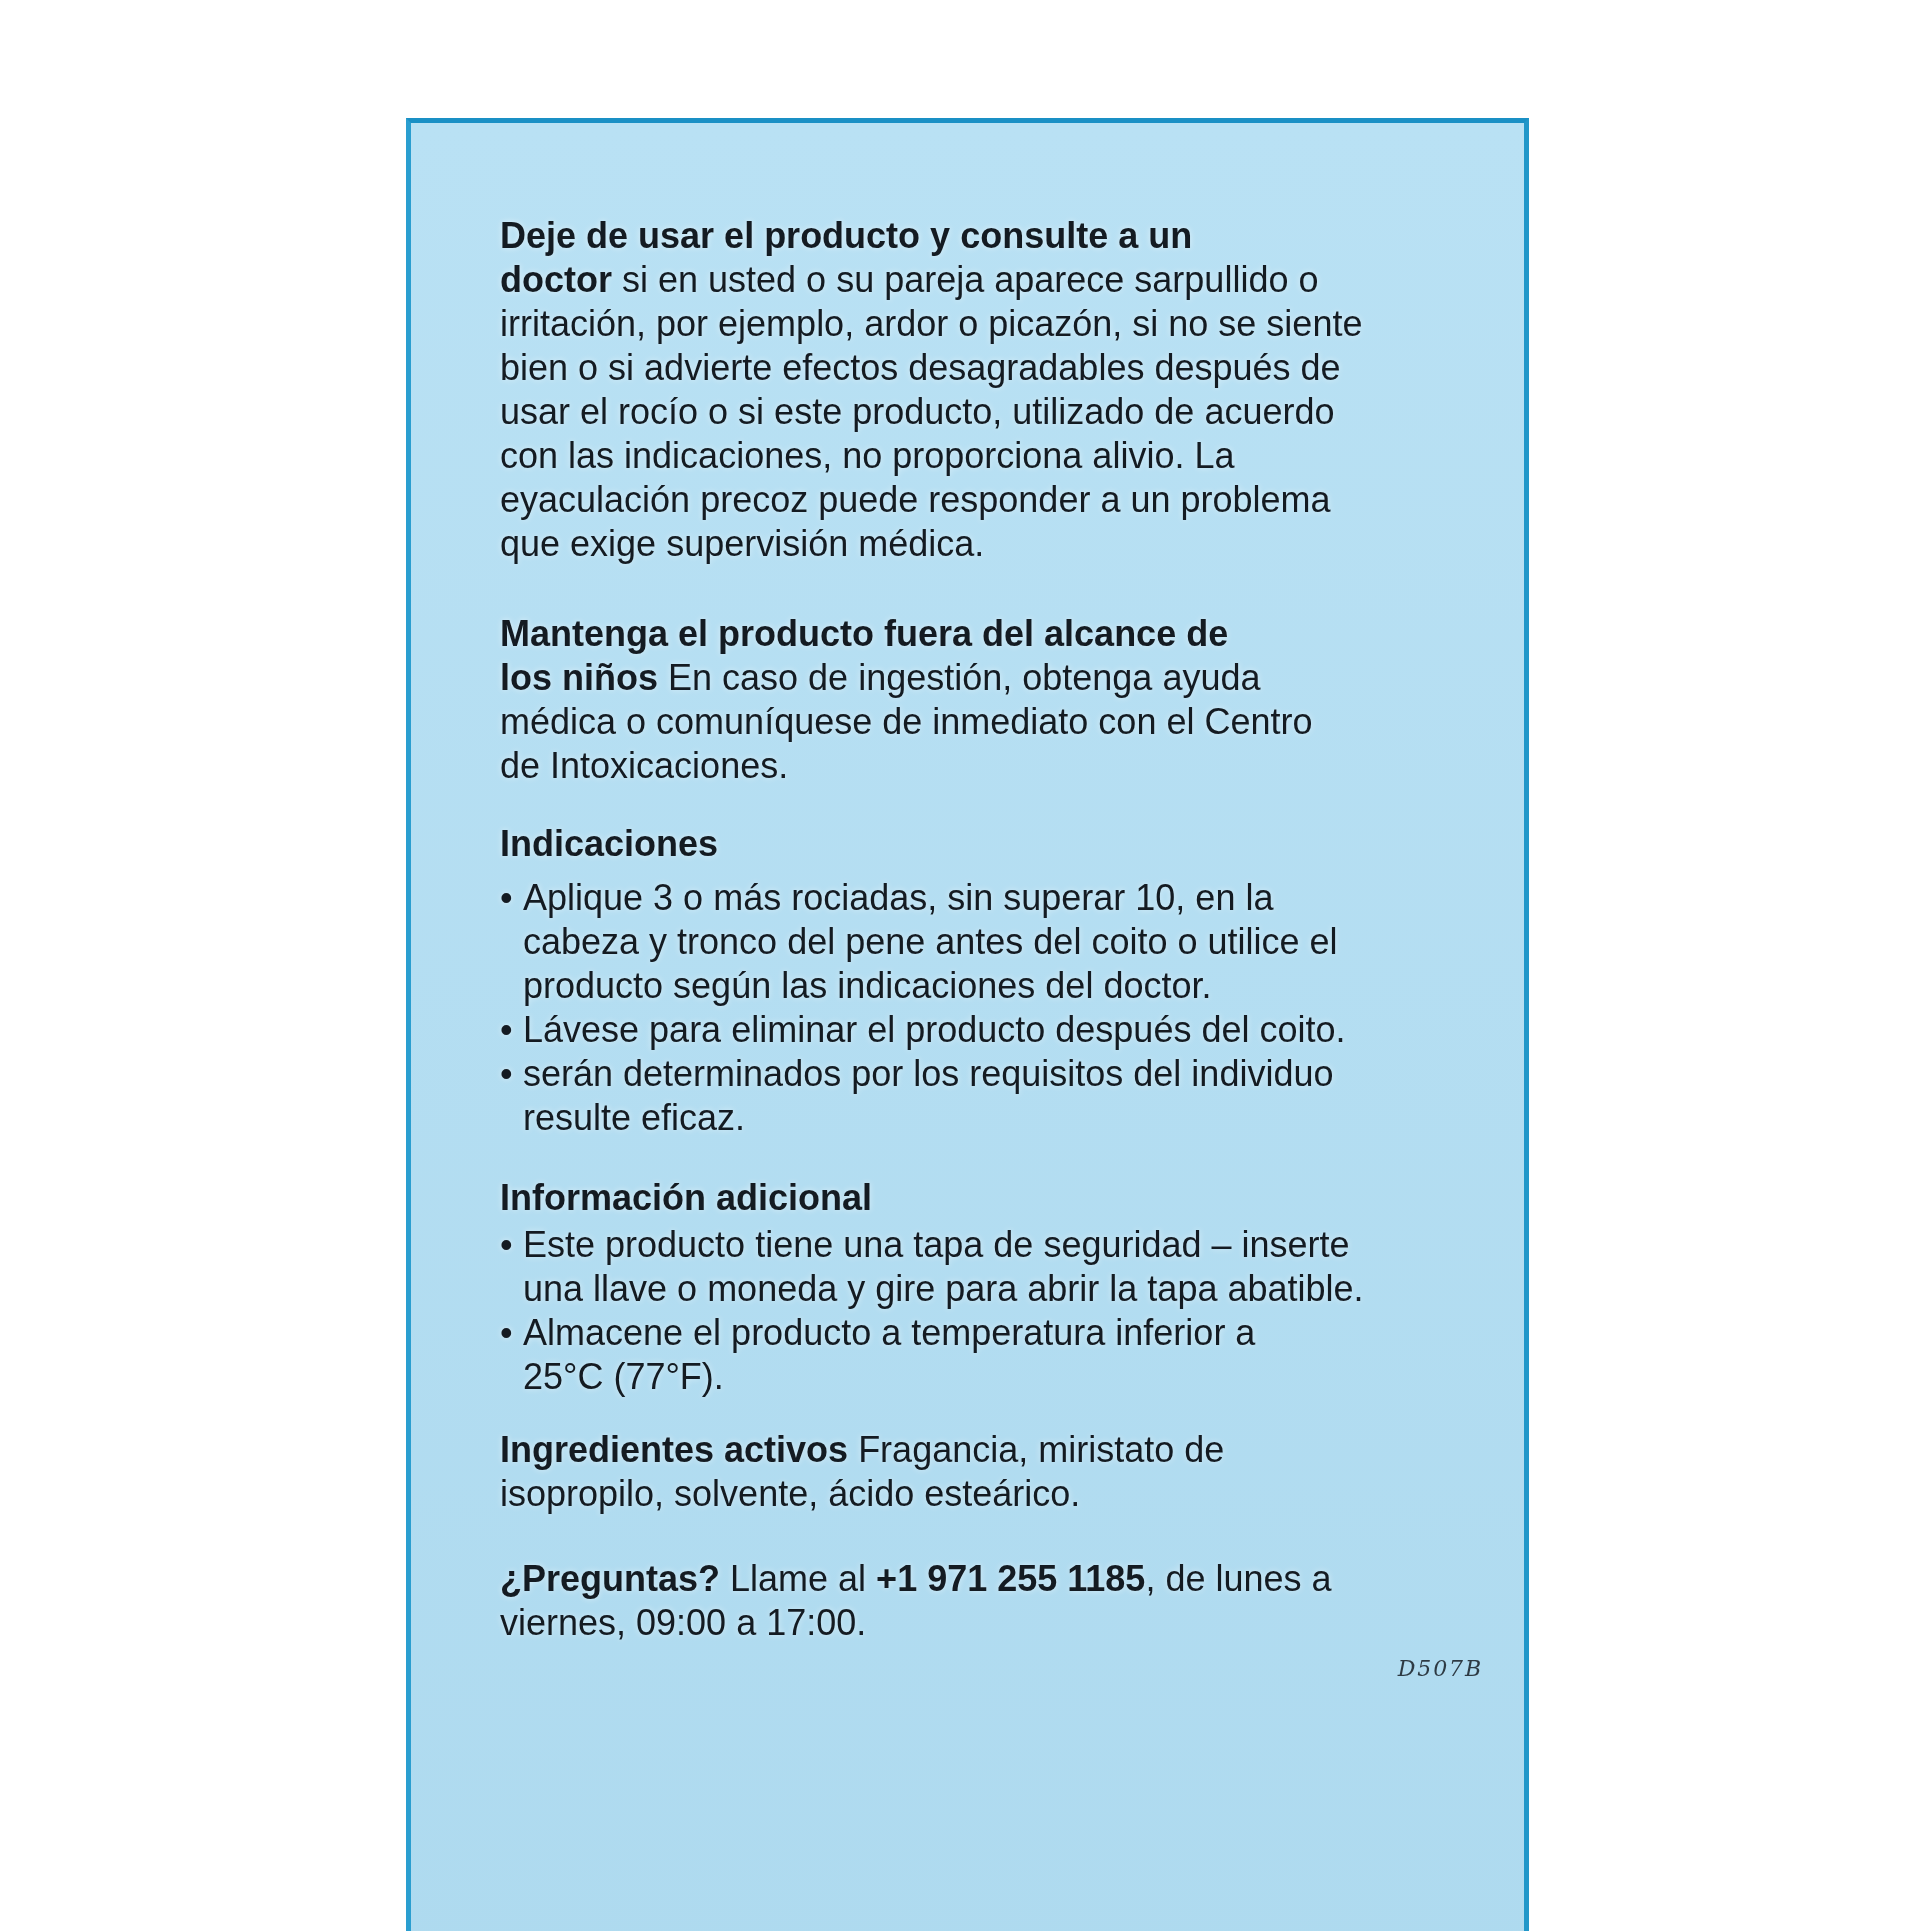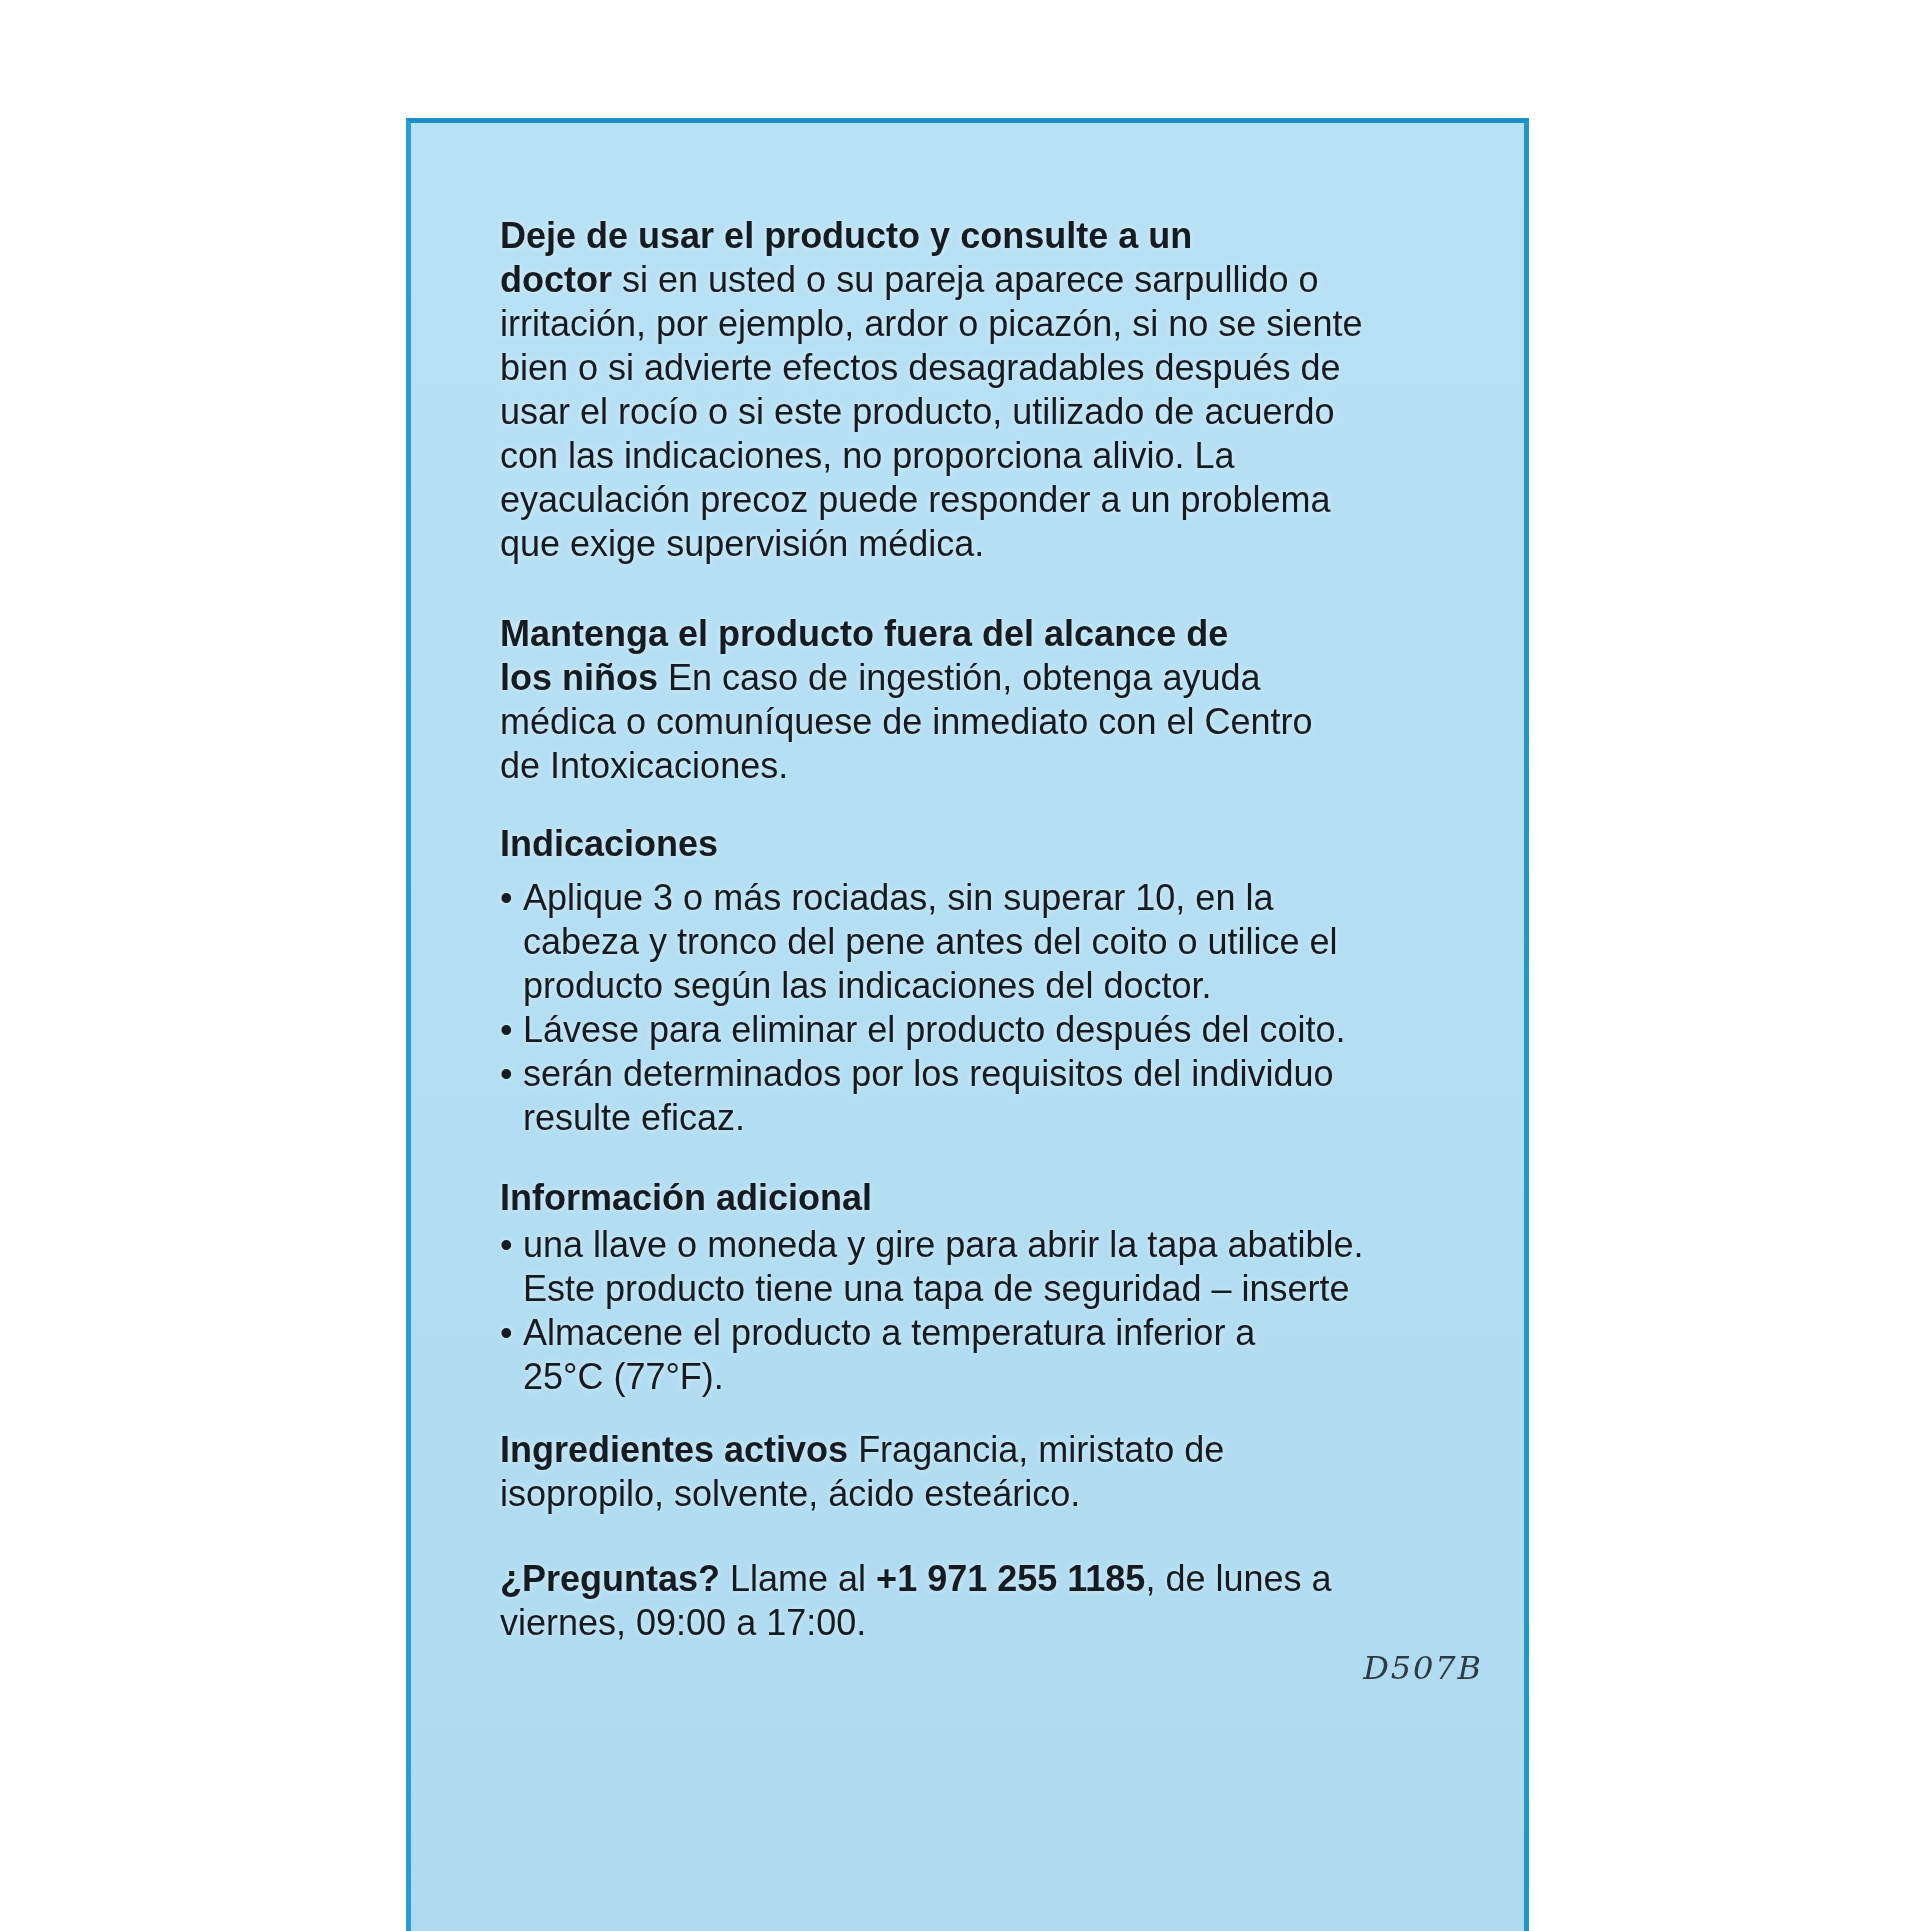--- a/index.html
+++ b/index.html
@@ -44,21 +44,21 @@
   .sec-ingredients{margin-top:29px;}
   .sec-questions{margin-top:41px;}
   .bullet-list{margin-top:9.7px;}
   .bullet-list.tight{margin-top:2.9px;}
   .bullet-item{display:flex;align-items:flex-start;}
   .dot{flex:0 0 23px;width:23px;}
   .bullet-lines{flex:1 1 auto;min-width:0;}
   .batch-code{
     margin-top:9.7px;text-align:right;
     font-family:"DejaVu Serif",serif;font-style:italic;
-    font-size:32px;line-height:29px;letter-spacing:1.9px;
+    font-size:22px;line-height:29px;letter-spacing:1.9px;
     color:#1c242c;opacity:.88;text-shadow:none;
   }
 </style>
 </head>
 <body>
 
 <div class="label-panel">
   <div class="content">
 
     <div class="sec-warning">
@@ -105,22 +105,22 @@
         </div>
       </div>
     </div>
 
     <div class="sec-additional">
       <div class="heading">Información adicional</div>
       <div class="bullet-list tight">
         <div class="bullet-item">
           <span class="dot">•</span>
           <div class="bullet-lines">
+            <div class="line"><span>Este producto tiene una tapa de seguridad – inserte</span></div>
             <div class="line"><span>una llave o moneda y gire para abrir la tapa abatible.</span></div>
-            <div class="line"><span>Este producto tiene una tapa de seguridad – inserte</span></div>
           </div>
         </div>
         <div class="bullet-item">
           <span class="dot">•</span>
           <div class="bullet-lines">
             <div class="line"><span>Almacene el producto a temperatura inferior a</span></div>
             <div class="line"><span>25°C (77°F).</span></div>
           </div>
         </div>
       </div>

